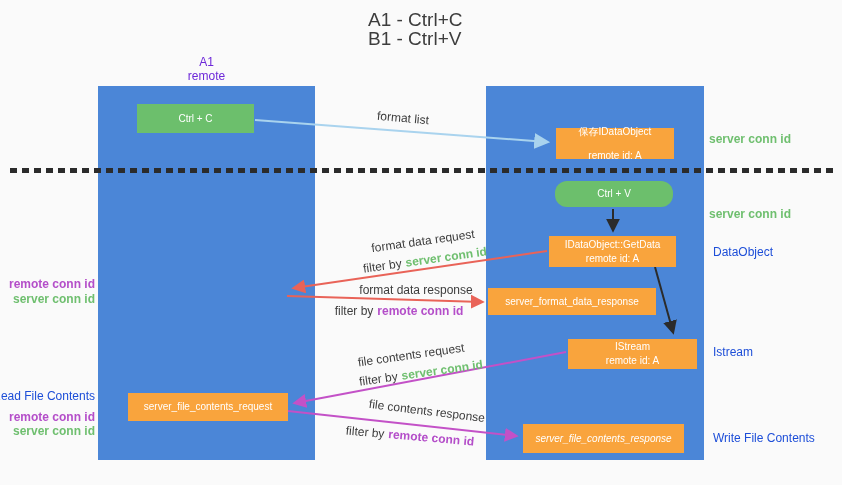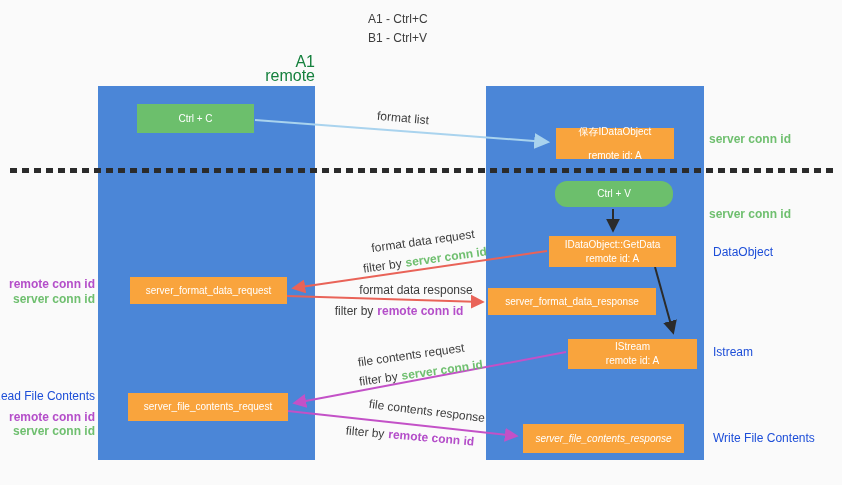--- a/index.html
+++ b/index.html
@@ -1,24 +1,24 @@
 <!DOCTYPE html>
 <html><head>
 <meta charset="utf-8">
 <style>
   html,body{margin:0;padding:0;}
   body{font-family:"Liberation Sans",sans-serif;background:#fafafa;}
   #canvas{position:relative;width:842px;height:485px;background:#fafafa;overflow:hidden;}
 
-  .title{position:absolute;left:368px;top:10px;font-size:12px;line-height:19px;color:#3d3d3d;white-space:nowrap;}
+  .title{position:absolute;left:368px;top:10px;font-size:19px;line-height:19px;color:#3d3d3d;white-space:nowrap;}
 
   .lane{position:absolute;top:86px;height:374px;background:#4b86d7;}
   .lane-left{left:98px;width:217px;}
   .lane-right{left:486px;width:218px;}
-  .lane-header{position:absolute;top:55px;font-size:16px;line-height:14px;color:#15803d;text-align:right;}
+  .lane-header{position:absolute;top:55px;font-size:12px;line-height:14px;color:#6d28d9;text-align:center;}
   .lh-left{left:98px;width:217px;}
   .lh-right{left:486px;width:218px;}
 
   .box{position:absolute;display:flex;flex-direction:column;align-items:center;justify-content:center;
        color:#fff;font-size:10px;line-height:14px;text-align:center;white-space:nowrap;}
   .green{background:#6cbf6c;}
   .orange{background:#f9a43d;}
 
   .dotted{position:absolute;left:10px;top:168px;width:824px;height:5px;
           background:repeating-linear-gradient(90deg,#2b2b2b 0 7px,transparent 7px 12px);}
@@ -87,23 +87,20 @@
 
   <div class="box green" style="left:555px;top:181px;width:118px;height:26px;border-radius:12px;">
     <span>Ctrl + V</span>
   </div>
 
   <div class="box orange" style="left:549px;top:236px;width:127px;height:31px;">
     <span>IDataObject::GetData</span>
     <span>remote id: A</span>
   </div>
 
-  <div class="box orange" style="left:130px;top:277px;width:157px;height:27px;">
-    <span>server_format_data_request</span>
-  </div>
 
   <div class="box orange" style="left:488px;top:288px;width:168px;height:27px;">
     <span>server_format_data_response</span>
   </div>
 
   <div class="box orange" style="left:568px;top:339px;width:129px;height:30px;">
     <span>IStream</span>
     <span>remote id: A</span>
   </div>
 

